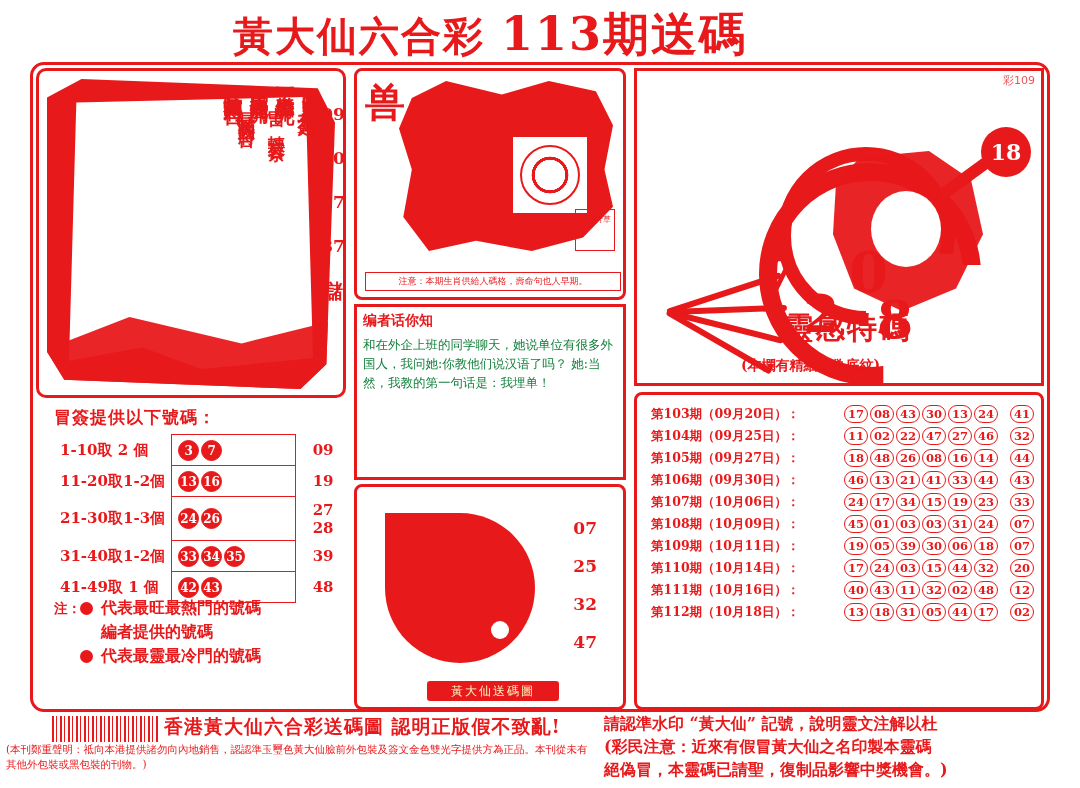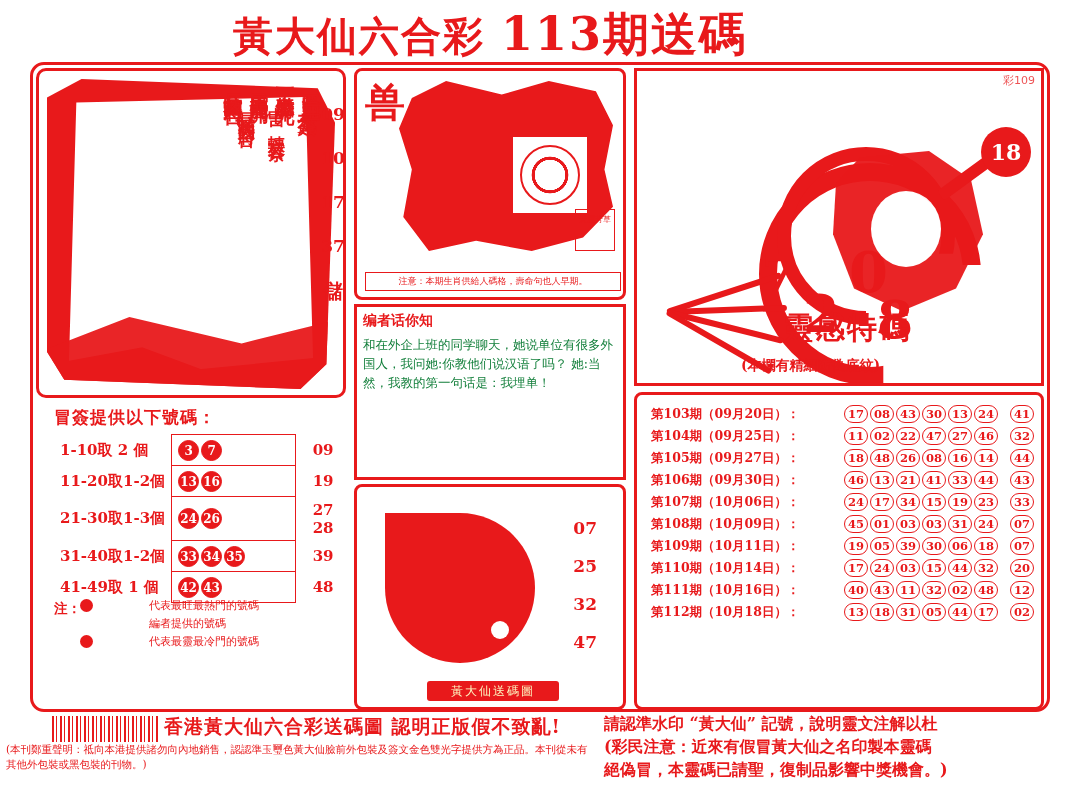--- a/index.html
+++ b/index.html
@@ -222,21 +222,21 @@
     font-size:12px;font-weight:bold;margin-right:2px;color:#e8191b;
     box-sizing:border-box;
   }
   .ball.fill{background:#e8191b;color:#ffffff;}
   #p-picks .notes{position:absolute;left:18px;top:196px;width:290px;}
   #p-picks .notes .row{display:flex;align-items:center;margin-bottom:3px;}
   #p-picks .notes .dot{
     width:13px;height:13px;border-radius:50%;background:#e8191b;margin:0 8px 0 26px;flex:none;
   }
   #p-picks .notes .row span{
-    font-family:"DejaVu Serif","Liberation Serif",serif;font-size:11px;font-weight:normal;margin-left:48px;
+    font-family:"DejaVu Serif","Liberation Serif",serif;font-size:16px;font-weight:bold;
   }
   #p-picks .notes .zhu{
     position:absolute;left:0;top:2px;font-size:13.5px;font-weight:bold;
     font-family:"DejaVu Serif","Liberation Serif",serif;
   }
   
   #p-history{left:634px;top:392px;width:410px;height:318px;border-radius:8px;}
   #p-history table{
     position:absolute;left:8px;top:8px;width:392px;border-collapse:collapse;
   }

